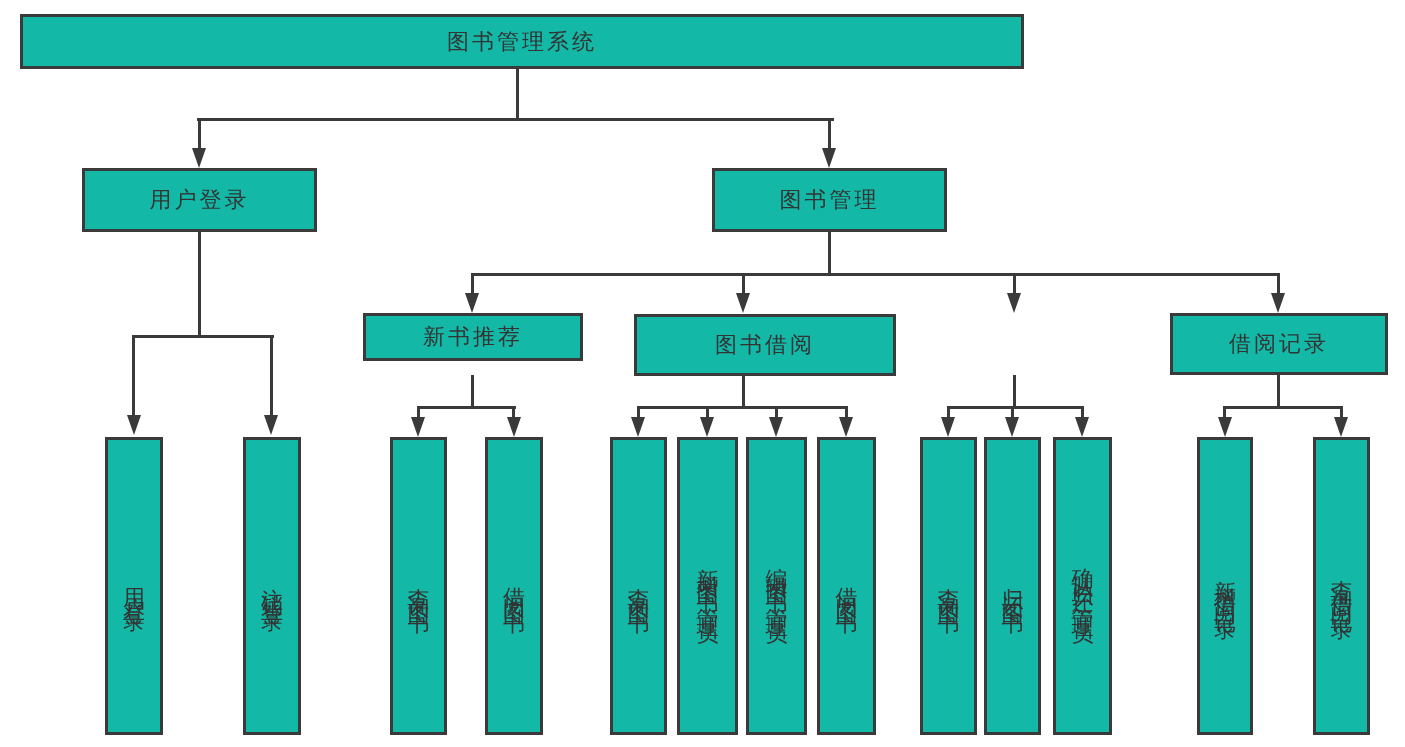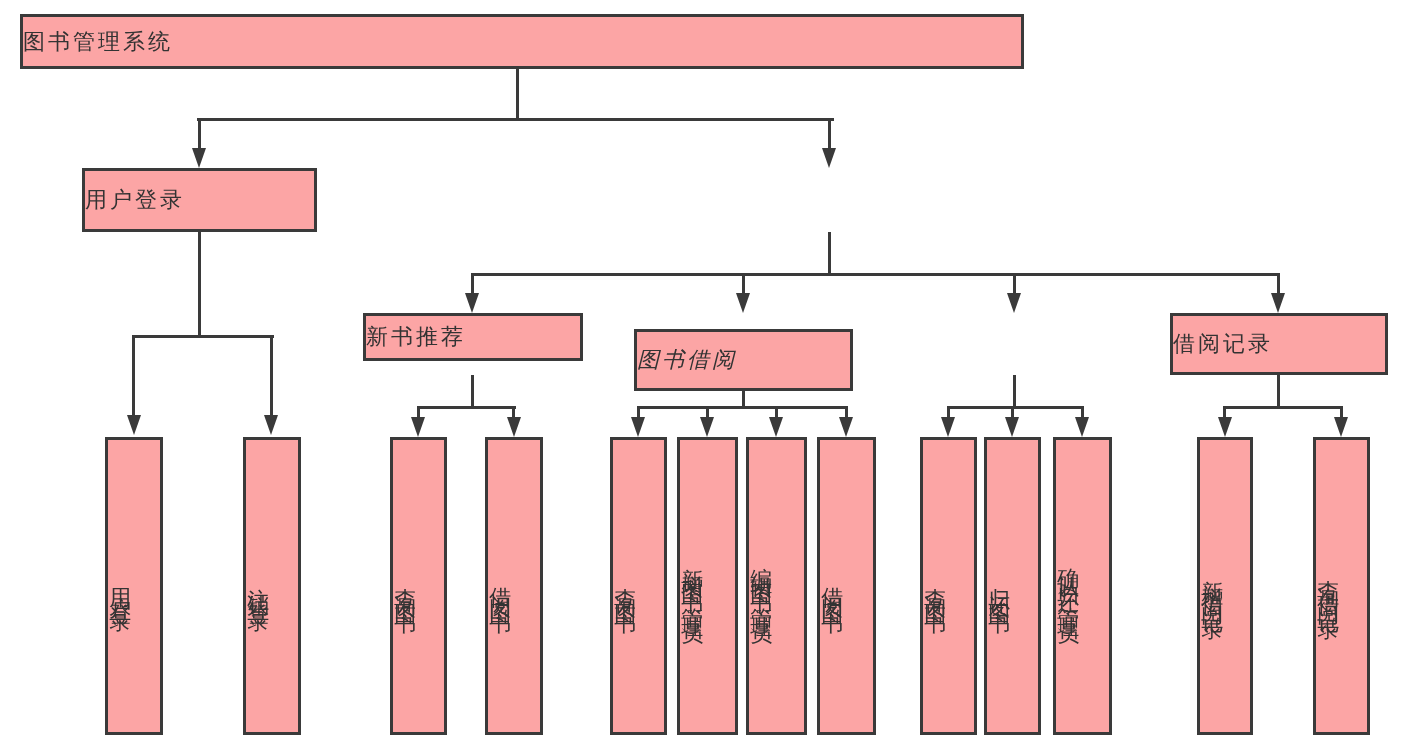--- a/index.html
+++ b/index.html
@@ -8,23 +8,24 @@
     width: 1405px;
     height: 747px;
     background: var(--background, #ffffff);
     font-family: "Liberation Sans", "DejaVu Sans", sans-serif;
     overflow: hidden;
   }
   .box {
     position: absolute;
     box-sizing: border-box;
     border: 3px solid var(--line, #3a3a3a);
-    background: #fca5a5;
+    background: #14b8a6;
     display: flex;
     align-items: center;
+    justify-content: center;
     z-index: 2;
   }
   .hlabel {
     font-size: 22px;
     color: var(--text, #333333);
     letter-spacing: 3px;
     white-space: nowrap;
   }
   .vlabel {
     writing-mode: vertical-rl;
@@ -118,25 +119,28 @@
   <div class="vl" style="left:1340px; top:406px; height:13px;"></div>
   <div class="ar" style="left:1334px; top:417px;"></div>
 
   <div class="box" style="left:20px; top:14px; width:1004px; height:55px;">
     <span class="hlabel">图书管理系统</span>
   </div>
 
   <div class="box" style="left:82px; top:168px; width:235px; height:64px;">
     <span class="hlabel">用户登录</span>
   </div>
+  <div class="box" style="left:712px; top:168px; width:235px; height:64px;">
+    <span class="hlabel">图书管理</span>
+  </div>
 
   <div class="box" style="left:363px; top:313px; width:220px; height:48px;">
     <span class="hlabel">新书推荐</span>
   </div>
-  <div class="box" style="left:634px; top:329px; width:219px; height:62px;font-style:italic;">
+  <div class="box" style="left:634px; top:314px; width:262px; height:62px;">
     <span class="hlabel">图书借阅</span>
   </div>
   <div class="box" style="left:1170px; top:313px; width:218px; height:62px;">
     <span class="hlabel">借阅记录</span>
   </div>
 
   <div class="box" style="left:105px; top:437px; width:58px; height:298px;">
     <span class="vlabel">用户登录</span>
   </div>
   <div class="box" style="left:243px; top:437px; width:58px; height:298px;">

